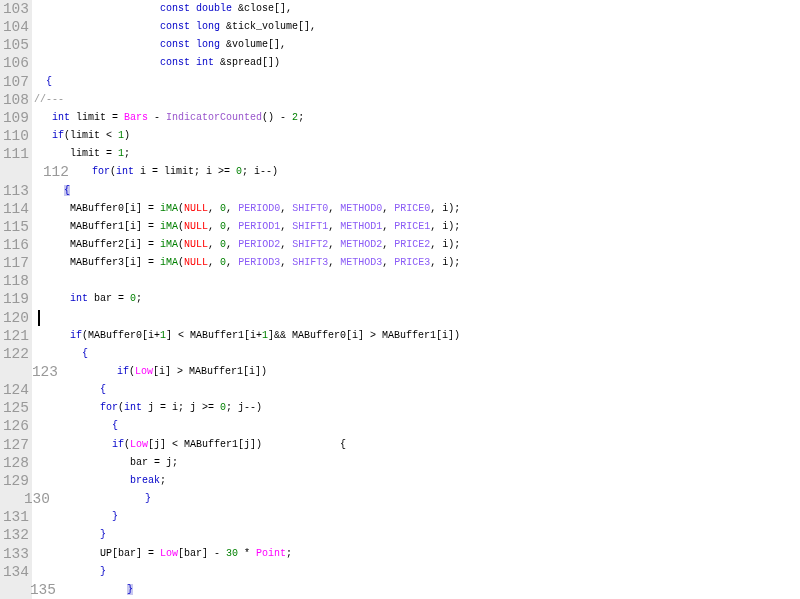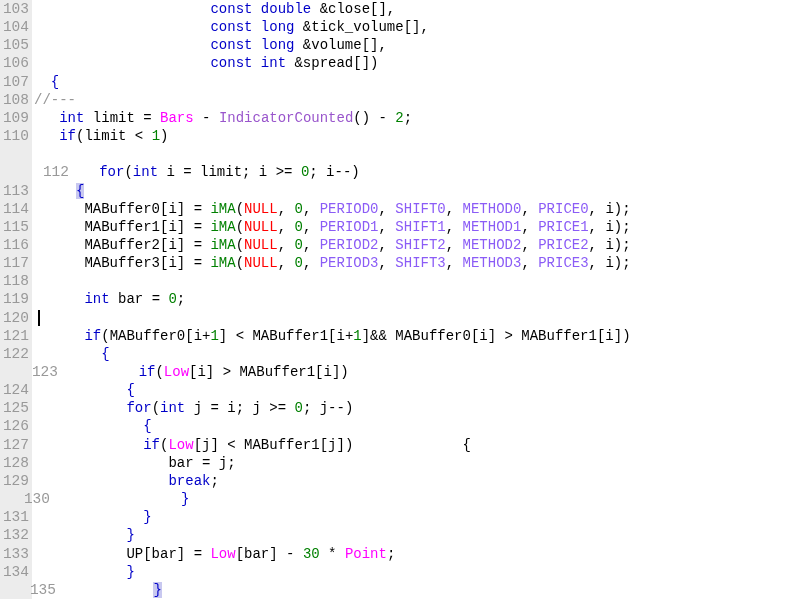--- a/index.html
+++ b/index.html
@@ -58,21 +58,21 @@
     font-size: 14.5px;
     font-family: "Liberation Mono", "DejaVu Sans Mono", monospace;
   }
 
   .linetext {
     position: absolute;
     left: 34px;
     top: 0;
     white-space: pre;
     font-family: "Liberation Mono", "DejaVu Sans Mono", monospace;
-    font-size: 14px;
+    font-size: 10px;
     color: #000000;
   }
 
   
   .t-kw     { color: #0000c8; }           
   .t-plain  { color: #000000; }           
   .t-num    { color: #008000; }           
   .t-fn     { color: #008000; }           
   .t-const  { color: #8b5cf6; }           
   .t-null   { color: #ff0000; }           
@@ -102,20 +102,21 @@
   <div id="gutter-bg"></div>
   <div id="code-area">
       <div class="code-line" style="top: 0px; position: absolute; left: 0px; width: 800px;"><span class="lineno">103</span><span class="linetext"><span class="t-plain">                     </span><span class="t-kw">const double </span><span class="t-plain">&amp;close[],</span></span></div>
       <div class="code-line" style="top: 18.15px; position: absolute; left: 0px; width: 715px;"><span class="lineno">104</span><span class="linetext"><span class="t-plain">                     </span><span class="t-kw">const long </span><span class="t-plain">&amp;tick_volume[],</span></span></div>
       <div class="code-line" style="top: 36.3px; position: absolute; left: 0px; width: 800px;"><span class="lineno">105</span><span class="linetext"><span class="t-plain">                     </span><span class="t-kw">const long </span><span class="t-plain">&amp;volume[],</span></span></div>
       <div class="code-line" style="top: 54.45px; position: absolute; left: 0px; width: 800px;"><span class="lineno">106</span><span class="linetext"><span class="t-plain">                     </span><span class="t-kw">const int </span><span class="t-plain">&amp;spread[])</span></span></div>
       <div class="code-line" style="top: 72.6px; position: absolute; left: 0px; width: 800px;"><span class="lineno">107</span><span class="linetext"><span class="t-plain">  </span><span class="t-brace">{</span></span></div>
       <div class="code-line" style="top: 90.75px; position: absolute; left: 0px; width: 800px;"><span class="lineno">108</span><span class="linetext"><span class="t-cmt">//---</span></span></div>
       <div class="code-line" style="top: 108.9px; position: absolute; left: 0px; width: 800px;"><span class="lineno">109</span><span class="linetext"><span class="t-plain">   </span><span class="t-kw">int </span><span class="t-plain">limit = </span><span class="t-pred">Bars</span><span class="t-plain"> - </span><span class="t-api">IndicatorCounted</span><span class="t-plain">() - </span><span class="t-num">2</span><span class="t-plain">;</span></span></div>
       <div class="code-line" style="top: 127.05px; position: absolute; left: 0px; width: 800px;"><span class="lineno">110</span><span class="linetext"><span class="t-plain">   </span><span class="t-kw">if</span><span class="t-plain">(limit &lt; </span><span class="t-num">1</span><span class="t-plain">)</span></span></div>
+      <div class="code-line" style="top: 145.2px; position: absolute; left: 0px; width: 800px;"><span class="lineno">111</span><span class="linetext"><span class="t-plain">      limit = </span><span class="t-num">1</span><span class="t-plain">;</span></span></div>
       <div class="code-line" style="top: 163.35px; position: absolute; left: 0px; width: 800px; margin-left: 40px;"><span class="lineno">112</span><span class="linetext"><span class="t-plain">   </span><span class="t-kw">for</span><span class="t-plain">(</span><span class="t-kw">int </span><span class="t-plain">i = limit; i &gt;= </span><span class="t-num">0</span><span class="t-plain">; i--)</span></span></div>
       <div class="code-line" style="top: 181.5px; position: absolute; left: 0px; width: 652px;"><span class="lineno">113</span><span class="linetext"><span class="t-plain">     </span><span class="brace-hl">{</span></span></div>
       <div class="code-line" style="top: 199.65px; position: absolute; left: 0px; width: 800px;"><span class="lineno">114</span><span class="linetext"><span class="t-plain">      MABuffer0[i] = </span><span class="t-fn">iMA</span><span class="t-plain">(</span><span class="t-null">NULL</span><span class="t-plain">, </span><span class="t-num">0</span><span class="t-plain">, </span><span class="t-const">PERIOD0</span><span class="t-plain">, </span><span class="t-const">SHIFT0</span><span class="t-plain">, </span><span class="t-const">METHOD0</span><span class="t-plain">, </span><span class="t-const">PRICE0</span><span class="t-plain">, i);</span></span></div>
       <div class="code-line" style="top: 217.8px; position: absolute; left: 0px; width: 800px;"><span class="lineno">115</span><span class="linetext"><span class="t-plain">      MABuffer1[i] = </span><span class="t-fn">iMA</span><span class="t-plain">(</span><span class="t-null">NULL</span><span class="t-plain">, </span><span class="t-num">0</span><span class="t-plain">, </span><span class="t-const">PERIOD1</span><span class="t-plain">, </span><span class="t-const">SHIFT1</span><span class="t-plain">, </span><span class="t-const">METHOD1</span><span class="t-plain">, </span><span class="t-const">PRICE1</span><span class="t-plain">, i);</span></span></div>
       <div class="code-line" style="top: 235.95px; position: absolute; left: 0px; width: 800px;"><span class="lineno">116</span><span class="linetext"><span class="t-plain">      MABuffer2[i] = </span><span class="t-fn">iMA</span><span class="t-plain">(</span><span class="t-null">NULL</span><span class="t-plain">, </span><span class="t-num">0</span><span class="t-plain">, </span><span class="t-const">PERIOD2</span><span class="t-plain">, </span><span class="t-const">SHIFT2</span><span class="t-plain">, </span><span class="t-const">METHOD2</span><span class="t-plain">, </span><span class="t-const">PRICE2</span><span class="t-plain">, i);</span></span></div>
       <div class="code-line" style="top: 254.1px; position: absolute; left: 0px; width: 800px;"><span class="lineno">117</span><span class="linetext"><span class="t-plain">      MABuffer3[i] = </span><span class="t-fn">iMA</span><span class="t-plain">(</span><span class="t-null">NULL</span><span class="t-plain">, </span><span class="t-num">0</span><span class="t-plain">, </span><span class="t-const">PERIOD3</span><span class="t-plain">, </span><span class="t-const">SHIFT3</span><span class="t-plain">, </span><span class="t-const">METHOD3</span><span class="t-plain">, </span><span class="t-const">PRICE3</span><span class="t-plain">, i);</span></span></div>
       <div class="code-line" style="top: 272.25px; position: absolute; left: 0px; width: 800px;"><span class="lineno">118</span><span class="linetext"></span></div>
       <div class="code-line" style="top: 290.4px; position: absolute; left: 0px; width: 800px;"><span class="lineno">119</span><span class="linetext"><span class="t-plain">      </span><span class="t-kw">int </span><span class="t-plain">bar = </span><span class="t-num">0</span><span class="t-plain">;</span></span></div>
       <div class="code-line" style="top: 308.55px; position: absolute; left: 0px; width: 800px;"><span class="lineno">120</span><span class="linetext"></span></div>
       <div class="code-line" style="top: 326.7px; position: absolute; left: 0px; width: 800px;"><span class="lineno">121</span><span class="linetext"><span class="t-plain">      </span><span class="t-kw">if</span><span class="t-plain">(MABuffer0[i+</span><span class="t-num">1</span><span class="t-plain">] &lt; MABuffer1[i+</span><span class="t-num">1</span><span class="t-plain">]&amp;&amp; MABuffer0[i] &gt; MABuffer1[i])</span></span></div>

